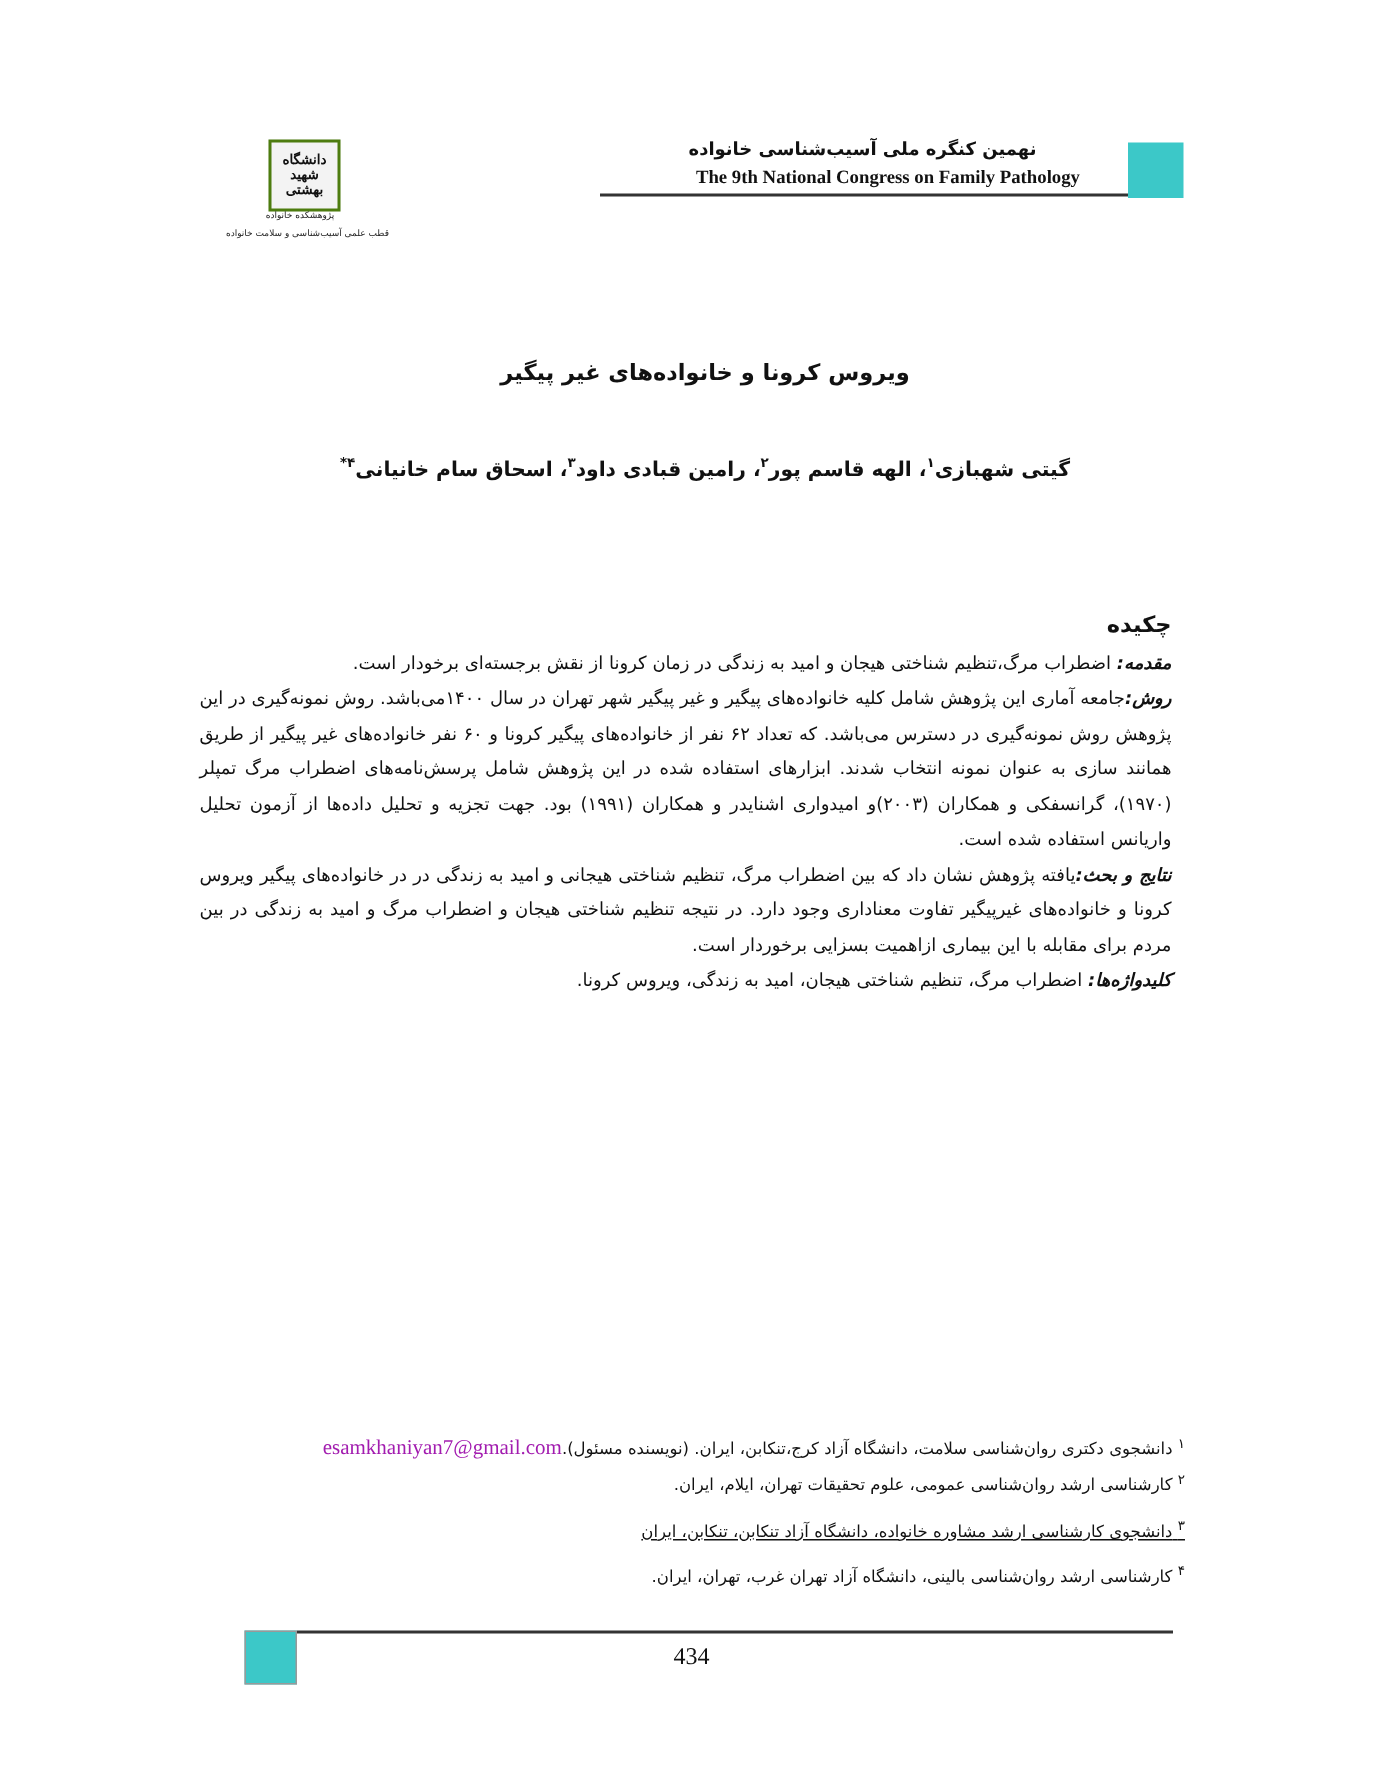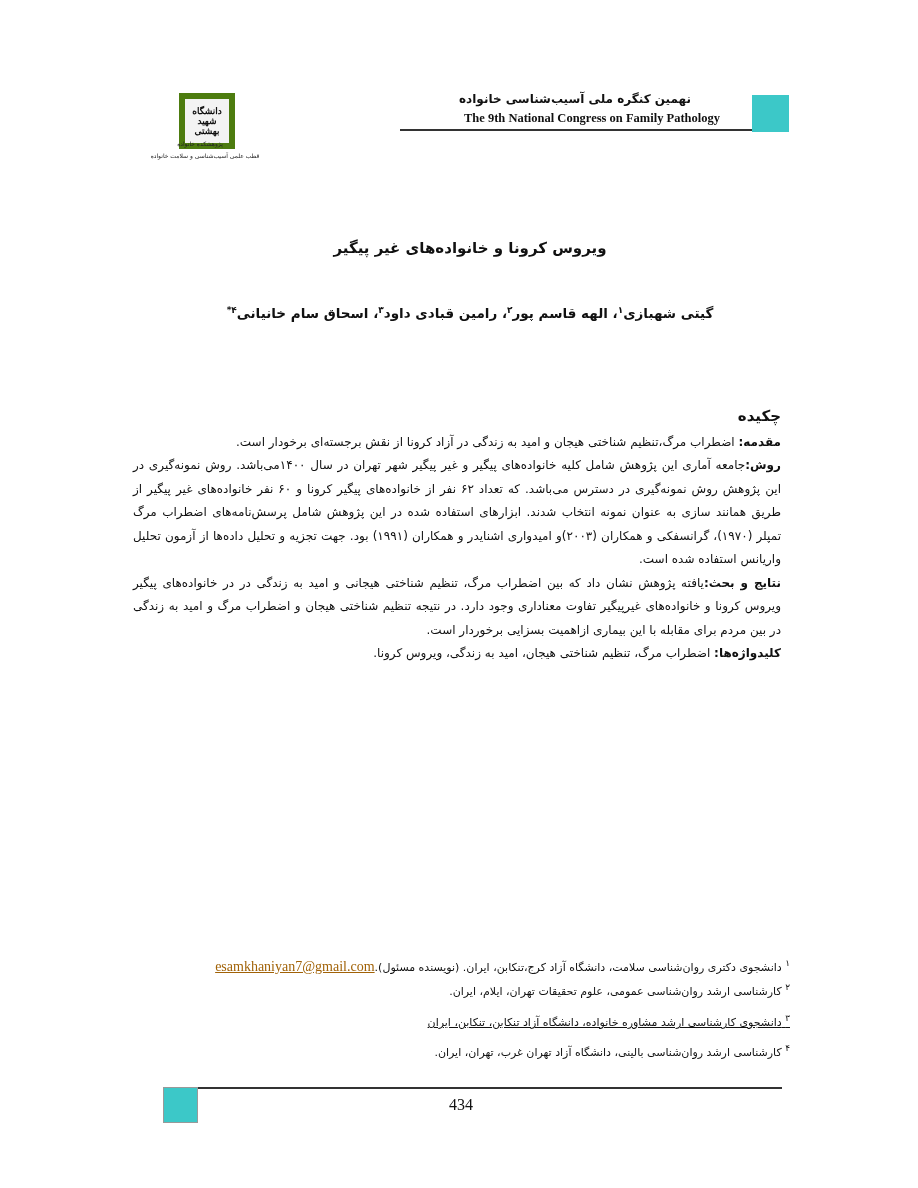--- a/index.html
+++ b/index.html
@@ -6,44 +6,44 @@
     body {
       width: 918px; height: 1188px; position: relative; overflow: hidden;
       background: #ffffff;
       font-family: "DejaVu Sans", sans-serif;
       color: #111;
     }
     .abs { position: absolute; }
     
     .logo-box {
       left: 179px; top: 93px; width: 44px; height: 44px;
-      border: 6px solid #4d7c0f; background: #f3f3f3;
+      border: 2px solid #4d7c0f; background: #f3f3f3;
       display: flex; align-items: center; justify-content: center;
       font-family: "DejaVu Serif", serif; font-size: 9px; font-weight: bold;
       line-height: 10px; text-align: center; color: #111; direction: rtl;
     }
     .logo-cap1 { left: 150px; top: 140px; width: 100px; text-align: center; font-size: 6px; direction: rtl; color: #222; }
     .logo-cap2 { left: 140px; top: 152px; width: 130px; text-align: center; font-size: 6px; direction: rtl; color: #222; }
     .hdr-fa { left: 430px; top: 92px; width: 290px; text-align: center; direction: rtl; font-size: 12px; font-weight: bold; }
     .hdr-en { left: 430px; top: 111px; width: 290px; text-align: right; font-family: "Liberation Serif", serif; font-size: 12.5px; font-weight: bold; }
     .hdr-rule { left: 400px; top: 129px; width: 352px; height: 2px; background: #333; }
     .hdr-square { left: 752px; top: 95px; width: 37px; height: 37px; background: #3cc8c8; }
     
     .title { left: 160px; top: 233px; width: 620px; direction: rtl; text-align: center; font-size: 15px; font-weight: bold; line-height: 31px; }
     .authors { left: 160px; top: 304px; width: 620px; direction: rtl; text-align: center; font-size: 13.5px; font-weight: bold; }
     sup { font-size: 9px; }
     
     .abstract { left: 133px; top: 405px; width: 648px; direction: rtl; text-align: justify; font-size: 12px; line-height: 23.5px; }
     .abstract h2 { margin: 0 0 2px 0; font-size: 15px; font-weight: bold; }
     .abstract p { margin: 0; }
-    .abstract b { font-weight: bold; }
+    .abstract b { font-weight: bold; font-style: italic; }
     .kw-line { margin-top: 0; }
     
     .foot { left: 200px; width: 590px; direction: rtl; text-align: right; font-size: 11px; color: #111; }
-    .foot a { color: #a16207; text-decoration: underline; font-family: "Liberation Serif", serif; font-size: 14px; }
+    .foot a { color: #a21caf; font-family: "Liberation Serif", serif; font-size: 14px; }
     
     .ftr-rule { left: 198px; top: 1087px; width: 584px; height: 2px; background: #333; }
     .ftr-square { left: 163px; top: 1087px; width: 35px; height: 36px; background: #3cc8c8; border: 1px solid #999; box-sizing: border-box; }
     .page-num { left: 416px; top: 1096px; width: 90px; text-align: center; font-family: "Liberation Serif", serif; font-size: 16px; }
   </style>
 </head>
 <body>
 
 <div class="abs logo-box">
   <span>دانشگاه شهید بهشتی</span>
@@ -62,21 +62,21 @@
 
 <div class="abs authors">
   <span><span>گیتی شهبازی</span><sup>۱</sup><span>، </span></span>
   <span><span>الهه قاسم پور</span><sup>۲</sup><span>، </span></span>
   <span><span>رامین قبادی داود</span><sup>۳</sup><span>، </span></span>
   <span><span>اسحاق سام خانیانی</span><sup>۴*</sup></span>
 </div>
 
 <div class="abs abstract">
   <h2>چکیده</h2>
-  <p><b>مقدمه:</b><span> اضطراب مرگ،تنظیم شناختی هیجان و امید به زندگی در آزاد کرونا از نقش برجسته‌ای برخودار است.</span></p>
+  <p><b>مقدمه:</b><span> اضطراب مرگ،تنظیم شناختی هیجان و امید به زندگی در زمان کرونا از نقش برجسته‌ای برخودار است.</span></p>
   <p><b>روش:</b><span>جامعه آماری این پژوهش شامل کلیه خانواده‌های پیگیر و غیر پیگیر شهر تهران در سال ۱۴۰۰می‌باشد. روش نمونه‌گیری در این پژوهش روش نمونه‌گیری در دسترس می‌باشد. که تعداد ۶۲ نفر از خانواده‌های پیگیر کرونا و ۶۰ نفر خانواده‌های غیر پیگیر از طریق همانند سازی به عنوان نمونه انتخاب شدند. ابزارهای استفاده شده در این پژوهش شامل پرسش‌نامه‌های اضطراب مرگ تمپلر (۱۹۷۰)، گرانسفکی و همکاران (۲۰۰۳)و امیدواری اشنایدر و همکاران (۱۹۹۱) بود. جهت تجزیه و تحلیل داده‌ها از آزمون تحلیل واریانس استفاده شده است.</span></p>
   <p><b>نتایج و بحث:</b><span>یافته پژوهش نشان داد که بین اضطراب مرگ، تنظیم شناختی هیجانی و امید به زندگی در در خانواده‌های پیگیر ویروس کرونا و خانواده‌های غیرپیگیر تفاوت معناداری وجود دارد. در نتیجه تنظیم شناختی هیجان و اضطراب مرگ و امید به زندگی در بین مردم برای مقابله با این بیماری ازاهمیت بسزایی برخوردار است.</span></p>
   <p class="kw-line"><b>کلیدواژه‌ها:</b><span> اضطراب مرگ، تنظیم شناختی هیجان، امید به زندگی،  ویروس کرونا.</span></p>
 </div>
 
 <div class="abs foot" style="top:958px;">
   <sup>۱</sup>
   <span>دانشجوی دکتری روان‌شناسی سلامت، دانشگاه آزاد کرج،تنکابن، ایران. (نویسنده مسئول).</span><a>esamkhaniyan7@gmail.com</a>
 </div>
 <div class="abs foot" style="top:982px;">

